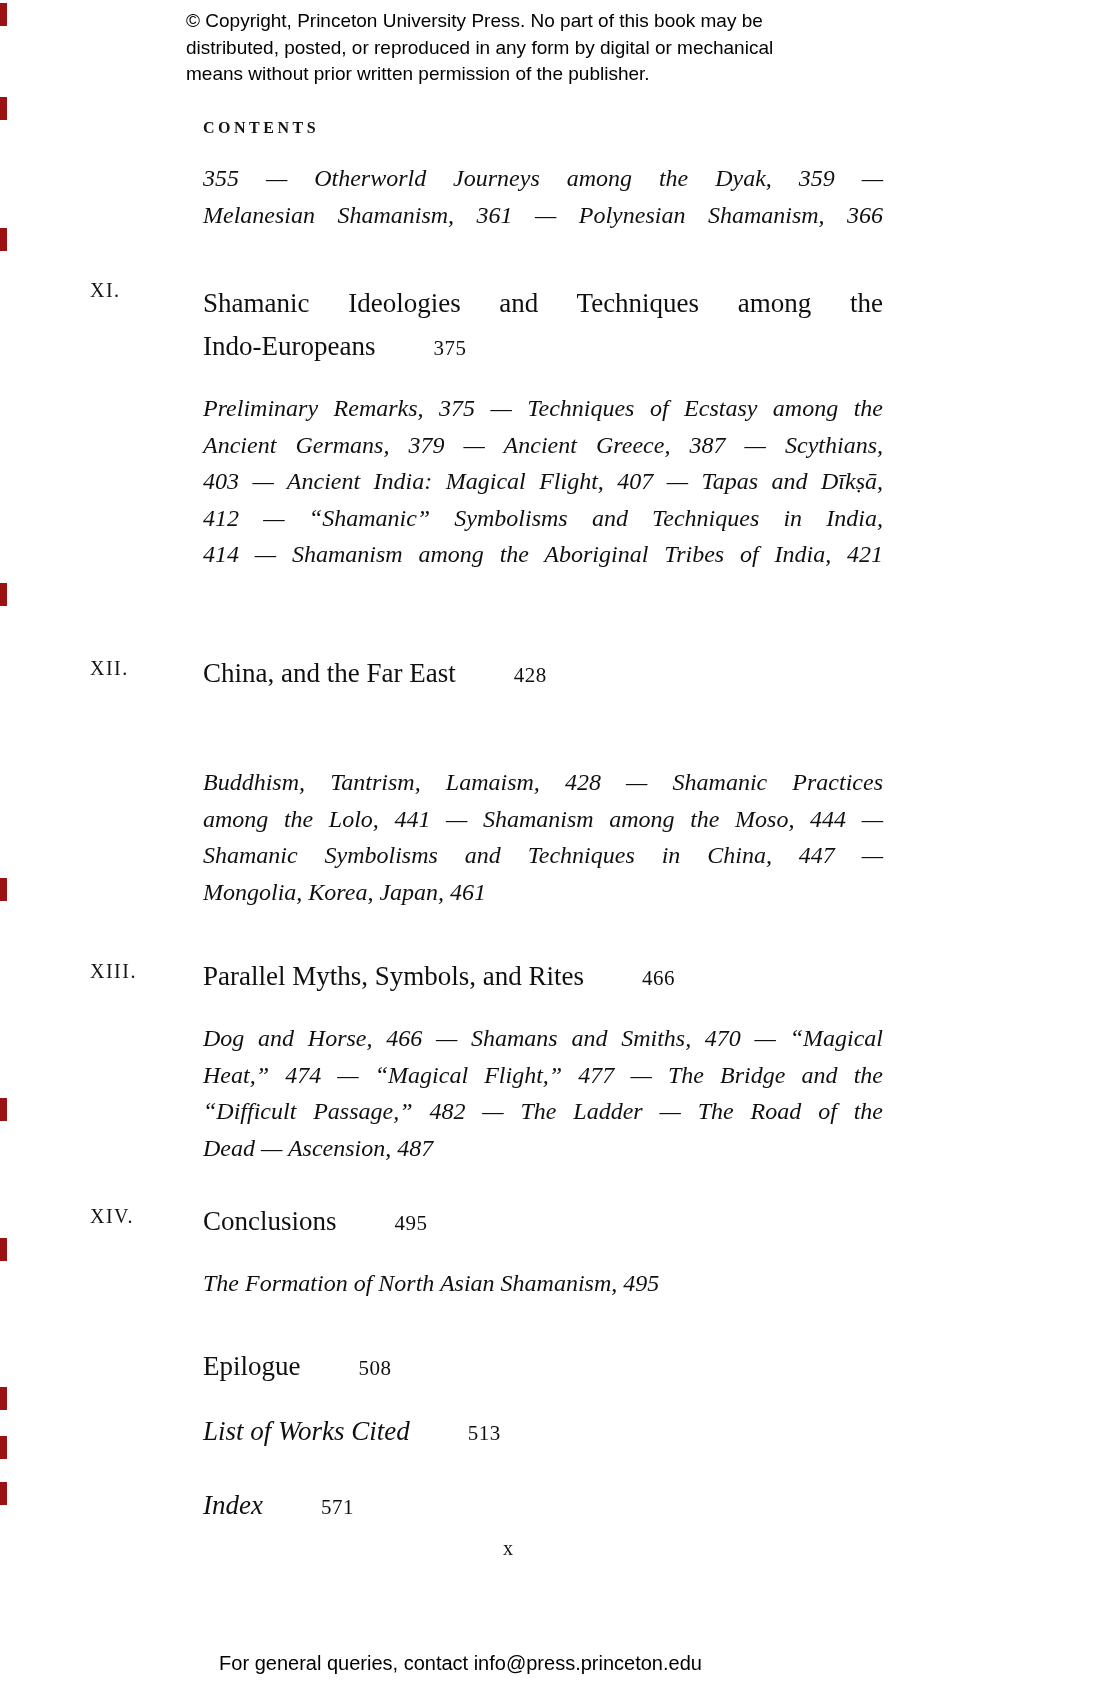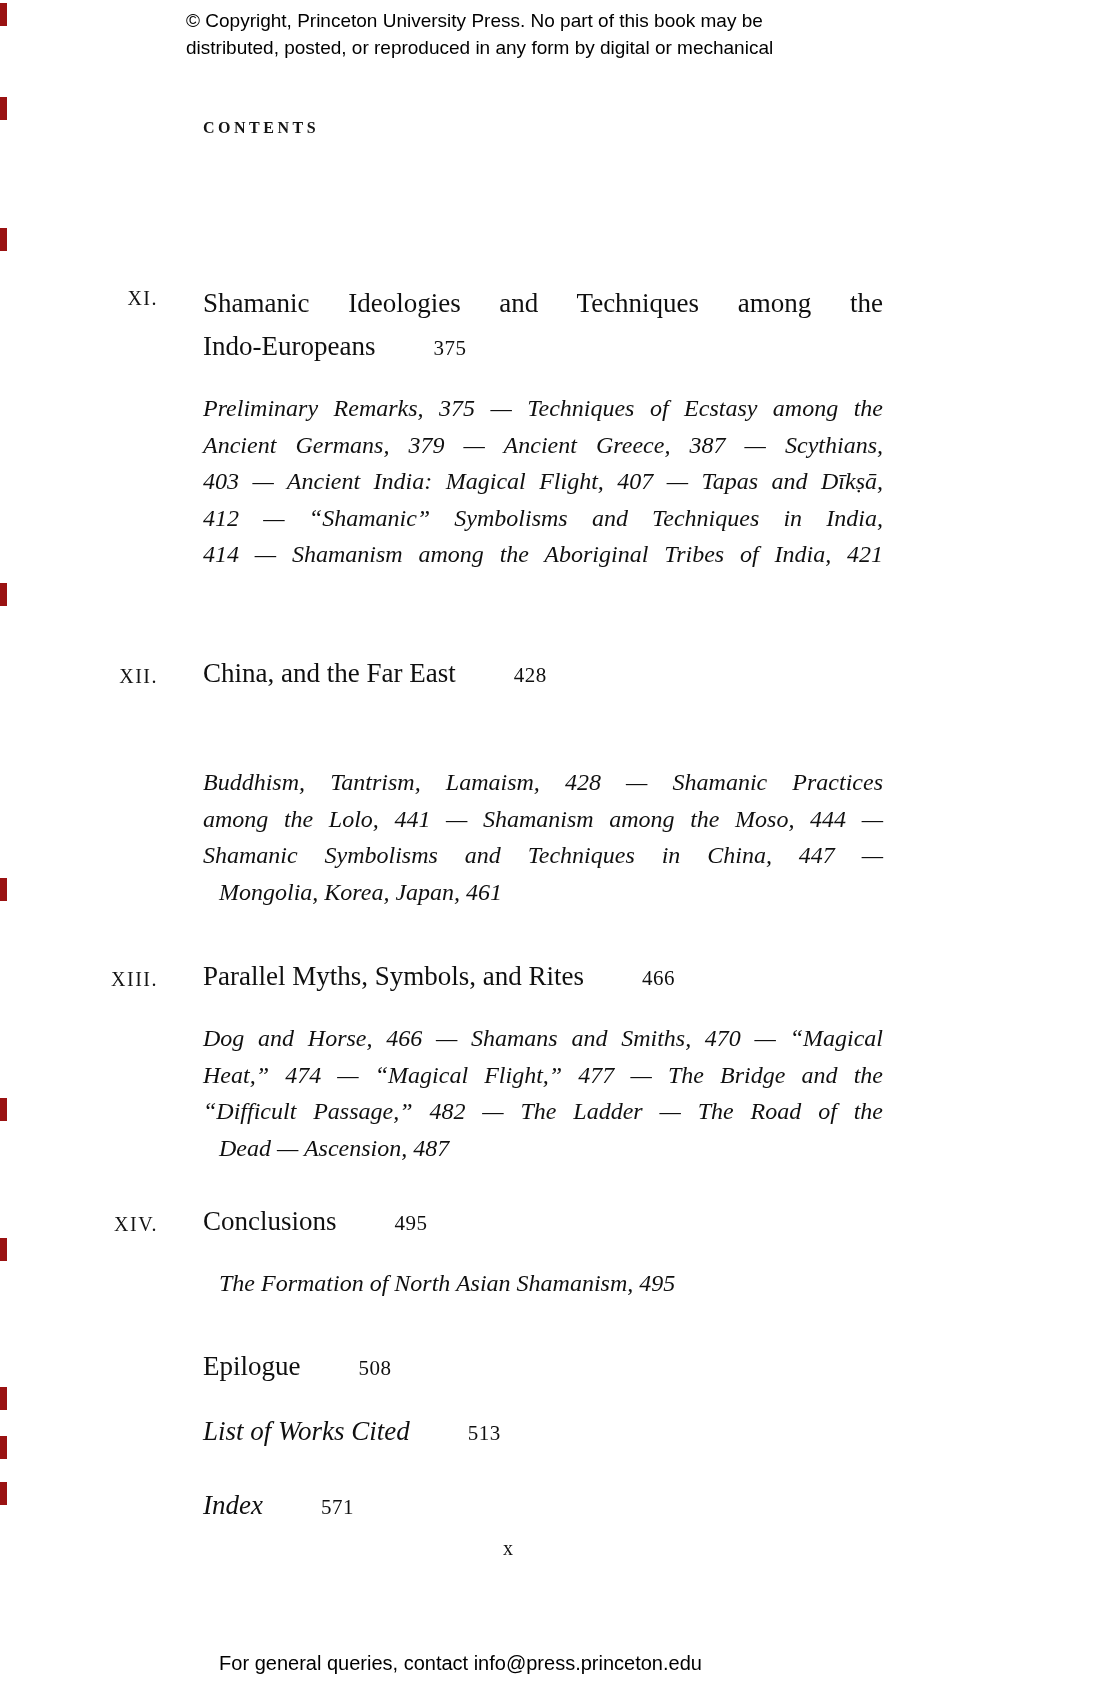--- a/index.html
+++ b/index.html
@@ -46,37 +46,37 @@
   .para {
     position: absolute;
     left: 203px;
     width: 680px;
     font-style: italic;
     font-size: 24px;
     line-height: 36.5px;
     color: #101010;
   }
   .jline { text-align: justify; text-align-last: justify; }
-  .lline { text-align: left; margin-left: 16px; }
+  .lline { text-align: left; }
   
   .chapter {
     position: absolute;
     left: 203px;
     width: 680px;
     font-size: 27px;
     line-height: 43px;
     color: #101010;
   }
   .jtitle { text-align: justify; text-align-last: justify; margin-top: 8px; }
   .numeral {
     position: absolute;
     left: -113px;
-    top: 14px;
+    top: 6px;
     width: 68px;
-    text-align: right;
+    text-align: left;
     font-size: 20px;
     line-height: 20px;
     letter-spacing: 1.5px;
     color: #141414;
   }
   .pnum {
     font-size: 21px;
     font-style: normal;
     margin-left: 58px;
     letter-spacing: 0.5px;
@@ -126,24 +126,29 @@
       <div class="edge-mark" style="top: 1098px; background: rgb(154, 18, 18);"></div>
       <div class="edge-mark" style="top: 1238px; background: rgb(154, 18, 18);"></div>
       <div class="edge-mark" style="top: 1387px; background: rgb(154, 18, 18);"></div>
       <div class="edge-mark" style="top: 1436px; background: rgb(154, 18, 18);"></div>
       <div class="edge-mark" style="top: 1482px; background: rgb(154, 18, 18);"></div>
     </div>
 
   <div class="copyright">
     <div>© Copyright, Princeton University Press. No part of this book may be</div>
     <div>distributed, posted, or reproduced in any form by digital or mechanical</div>
+    <div>means without prior written permission of the publisher.</div>
   </div>
 
   <div class="contents-title">CONTENTS</div>
 
+  <div class="para" style="top:160px">
+    <div class="jline">355 — Otherworld Journeys among the Dyak, 359 —</div>
+    <div class="jline">Melanesian Shamanism, 361 — Polynesian Shamanism, 366</div>
+  </div>
 
   <div class="chapter" style="top:274px">
     <span class="numeral">XI.</span>
     <div class="jtitle">Shamanic Ideologies and Techniques among the</div>
     <div><span>Indo-Europeans</span><span class="pnum">375</span></div>
   </div>
   <div class="para" style="top:390px">
     <div class="jline">Preliminary Remarks, 375 — Techniques of Ecstasy among the</div>
     <div class="jline">Ancient Germans, 379 — Ancient Greece, 387 — Scythians,</div>
     <div class="jline">403 — Ancient India: Magical Flight, 407 — Tapas and Dīkṣā,</div>

